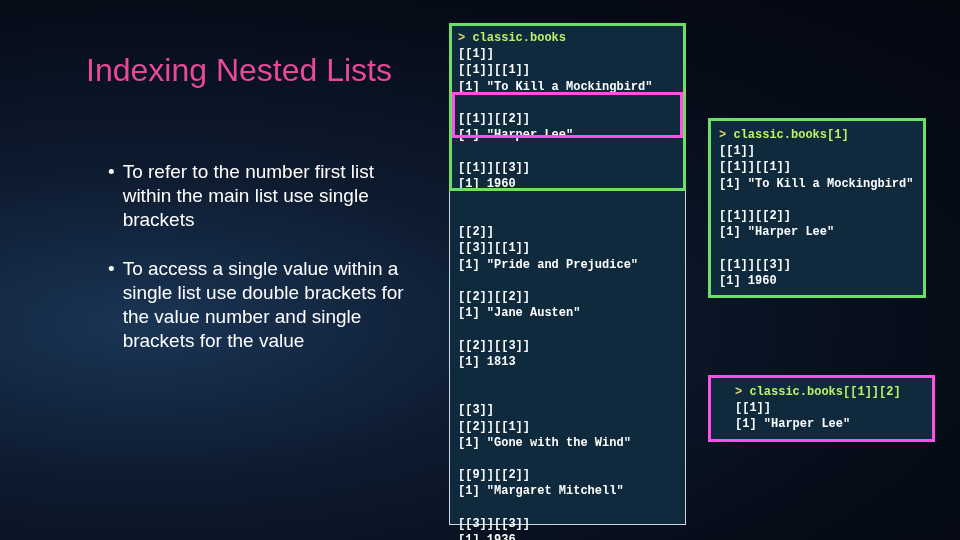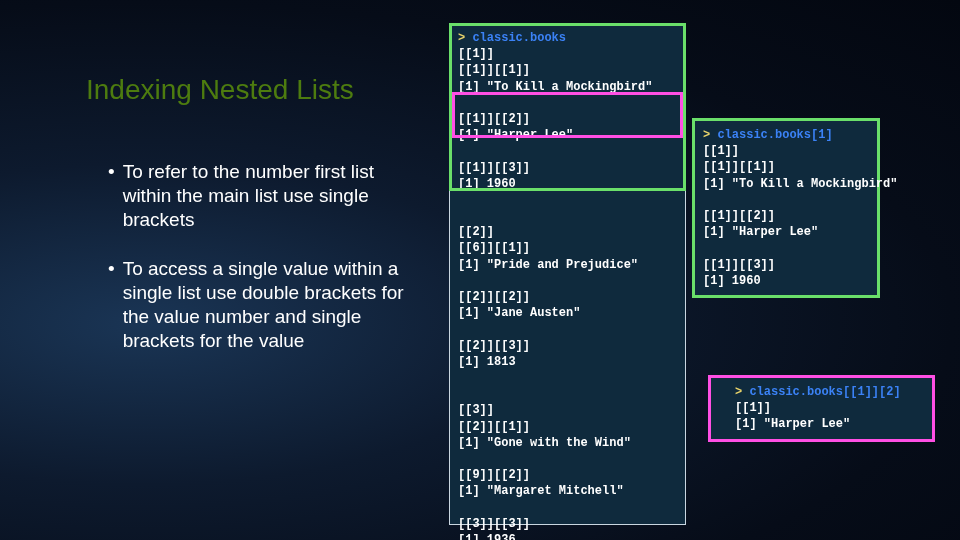--- a/index.html
+++ b/index.html
@@ -13,24 +13,24 @@
     overflow: hidden;
   }
   .slide {
     position: relative;
     width: 100%;
     height: 100%;
   }
   .title {
     position: absolute;
     left: 86px;
-    top: 74px;
-    font-size: 28px;
+    top: 52px;
+    font-size: 32px;
     font-weight: 400;
-    color: #4d7c0f;
+    color: #ec4899;
   }
   .bullets {
     position: absolute;
     left: 108px;
     top: 160px;
     width: 310px;
   }
   .bullet {
     display: flex;
     margin-bottom: 26px;
@@ -53,34 +53,34 @@
     white-space: pre;
   }
   .panel-main {
     left: 449px;
     top: 23px;
     width: 237px;
     height: 502px;
     border: 1px solid #c9d6e0;
   }
   .panel-right-top {
-    left: 692px;
+    left: 708px;
     top: 118px;
-    width: 188px;
+    width: 218px;
     border: 3px solid #6adf6a;
   }
   .panel-right-bottom {
     left: 708px;
     top: 375px;
     width: 227px;
     border: 3px solid #ff4fe4;
     padding-left: 24px;
   }
   .prompt .gt { color: #e8d36a; }
-  .prompt .cmd { color: #3b82f6; }
+  .prompt .cmd { color: #bef264; }
   .highlight-green {
     position: absolute;
     border: 3px solid #6adf6a;
     pointer-events: none;
   }
   .highlight-pink {
     position: absolute;
     border: 3px solid #ff4fe4;
     pointer-events: none;
   }
@@ -111,21 +111,21 @@
 <span>[1] "To Kill a Mockingbird"</span>
 <span></span>
 <span>[[1]][[2]]</span>
 <span>[1] "Harper Lee"</span>
 <span></span>
 <span>[[1]][[3]]</span>
 <span>[1] 1960</span>
 <span></span>
 <span></span>
 <span>[[2]]</span>
-<span>[[6]][[1]]</span>
+<span>[[3]][[1]]</span>
 <span>[1] "Pride and Prejudice"</span>
 <span></span>
 <span>[[2]][[2]]</span>
 <span>[1] "Jane Austen"</span>
 <span></span>
 <span>[[2]][[3]]</span>
 <span>[1] 1813</span>
 <span></span>
 <span></span>
 <span>[[3]]</span>

